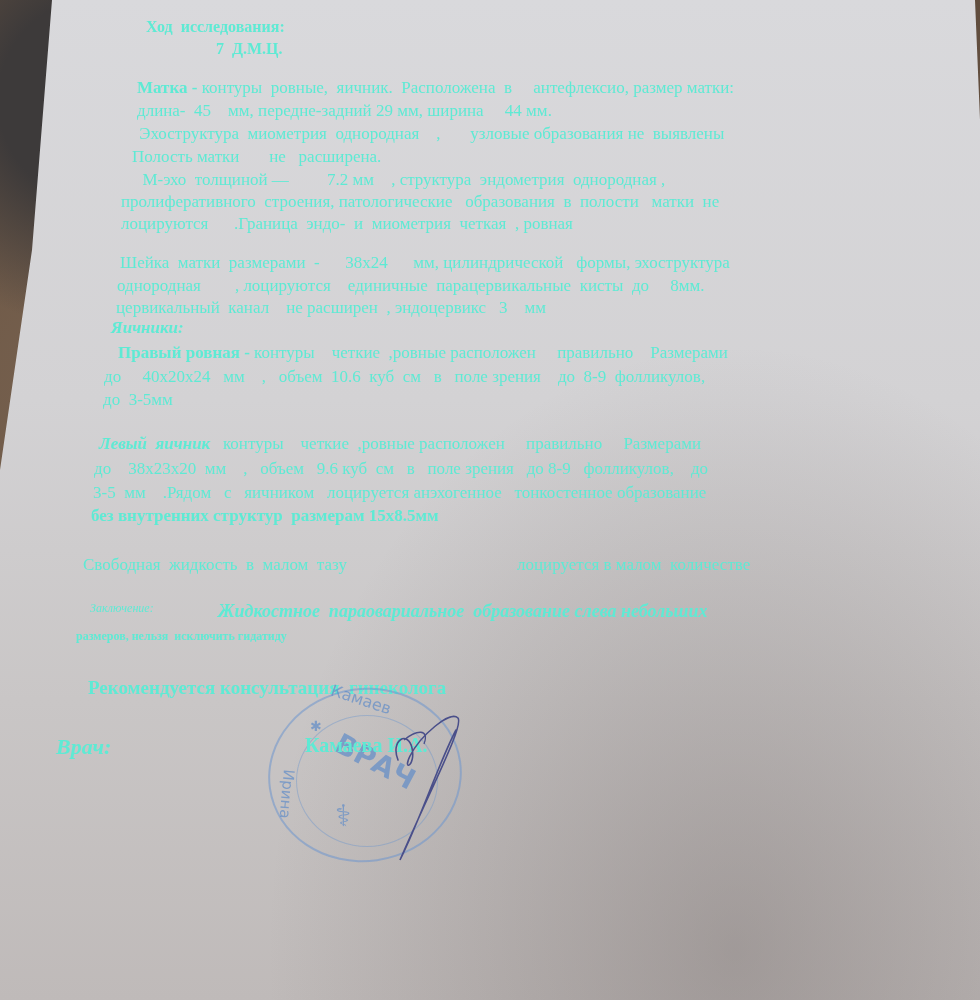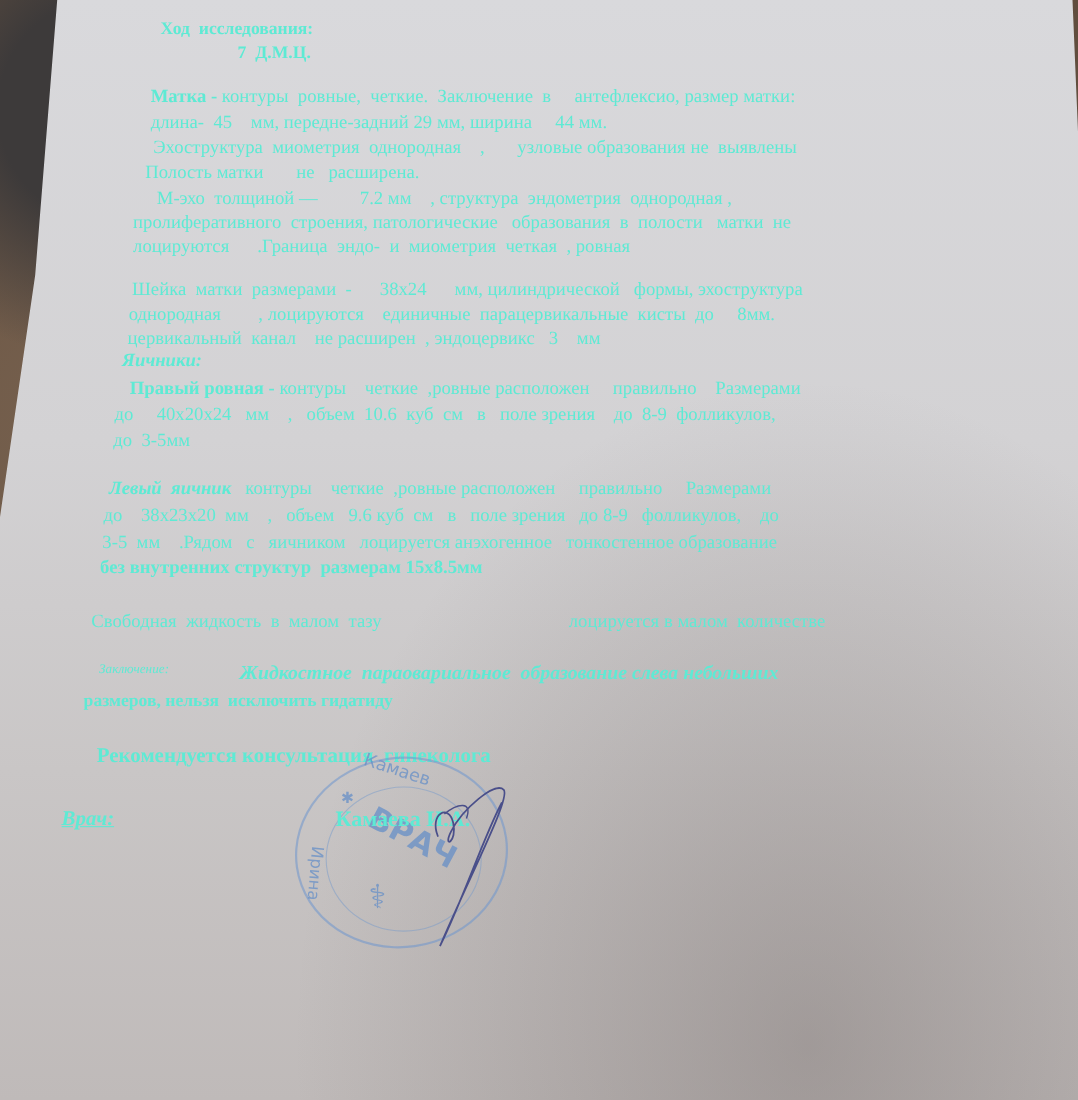--- a/index.html
+++ b/index.html
@@ -44,21 +44,21 @@
 <body>
 
 <div class="bg-carpet"></div>
 <div class="paper"></div>
 <div class="paper-shade"></div>
 
 <div class="t b" style="left:146px;top:18px;font-size:16px;">Ход  исследования:</div>
 <div class="t b" style="left:216px;top:40px;font-size:16px;">7  Д.М.Ц.</div>
 
 <div>
-  <div class="t" style="left:137px;top:78px;"><span class="b">Матка -</span><span> контуры  ровные,  четкие.  Заключение  в     антефлексио, размер матки:</span></div>
+  <div class="t" style="left:137px;top:78px;"><span class="b">Матка -</span><span> контуры  ровные,  яичник.  Расположена  в     антефлексио, размер матки:</span></div>
   <div class="t" style="left:137px;top:101px;">длина-  45    мм, передне-задний 29 мм, ширина     44 мм.</div>
   <div class="t" style="left:135px;top:124px;"> Эхоструктура  миометрия  однородная    ,       узловые образования не  выявлены</div>
   <div class="t" style="left:132px;top:147px;">Полость матки       не   расширена.</div>
   <div class="t" style="left:134px;top:170px;">  М-эхо  толщиной —         7.2 мм    , структура  эндометрия  однородная ,</div>
   <div class="t" style="left:121px;top:192px;">пролиферативного  строения, патологические   образования  в  полости   матки  не</div>
   <div class="t" style="left:121px;top:214px;">лоцируются      .Граница  эндо-  и  миометрия  четкая  , ровная</div>
 </div>
 
 <div>
   <div class="t" style="left:120px;top:253px;">Шейка  матки  размерами  -      38х24      мм, цилиндрической   формы, эхоструктура</div>
@@ -82,32 +82,32 @@
 </div>
 
 <div>
   <div class="t" style="left:83px;top:555px;">Свободная  жидкость  в  малом  тазу</div>
   <div class="t" style="left:517px;top:555px;">лоцируется в малом  количестве</div>
 </div>
 
 <div>
   <div class="t i" style="left:90px;top:601px;font-size:12px;">Заключение:</div>
   <div class="t b i" style="left:218px;top:601px;font-size:18px;">Жидкостное  параовариальное  образование слева небольших</div>
-  <div class="t b" style="left:76px;top:629px;font-size:16px;">размеров, нельзя  исключить гидатиду</div>
+  <div class="t b" style="left:76px;top:629px;font-size:12px;">размеров, нельзя  исключить гидатиду</div>
 </div>
 
 <div class="t b" style="left:88px;top:677px;font-size:19px;">Рекомендуется консультация  гинеколога</div>
 
 <div class="stamp"></div>
 <div class="stamp-inner"></div>
 <div class="stamp-text" style="left:330px;top:690px;font-size:16px;transform:rotate(18deg);">Камаев</div>
 <div class="stamp-text" style="left:262px;top:785px;font-size:15px;transform:rotate(95deg);">Ирина</div>
 <div class="stamp-text" style="left:332px;top:745px;font-size:28px;font-weight:bold;transform:rotate(28deg);">ВРАЧ</div>
 <div class="stamp-text" style="left:310px;top:718px;font-size:14px;">✱</div>
 <div class="stamp-text" style="left:335px;top:798px;font-size:30px;">⚕</div>
 
-<div class="t b i" style="left:56px;top:734px;font-size:19px;text-decoration:underline;">Врач:</div>
+<div class="t b i" style="left:56px;top:734px;font-size:22px;">Врач:</div>
 <div class="t b" style="left:257px;top:734px;font-size:20px;margin-left:48px;">Камаева И.А.</div>
 
 <svg class="sig" width="110" height="170" viewBox="0 0 110 170">
   <path d="M38 60 C 30 40, 48 30, 52 48 C 56 66, 42 72, 50 56 C 60 36, 90 10, 98 18 C 104 26, 70 90, 40 160 C 60 120, 80 60, 96 30" fill="none" stroke="#4a4f8a" stroke-width="1.6" stroke-linecap="round"></path>
   <path d="M44 40 C 56 30, 70 28, 64 44" fill="none" stroke="#4a4f8a" stroke-width="1.3"></path>
 </svg>
 
 </body></html>

